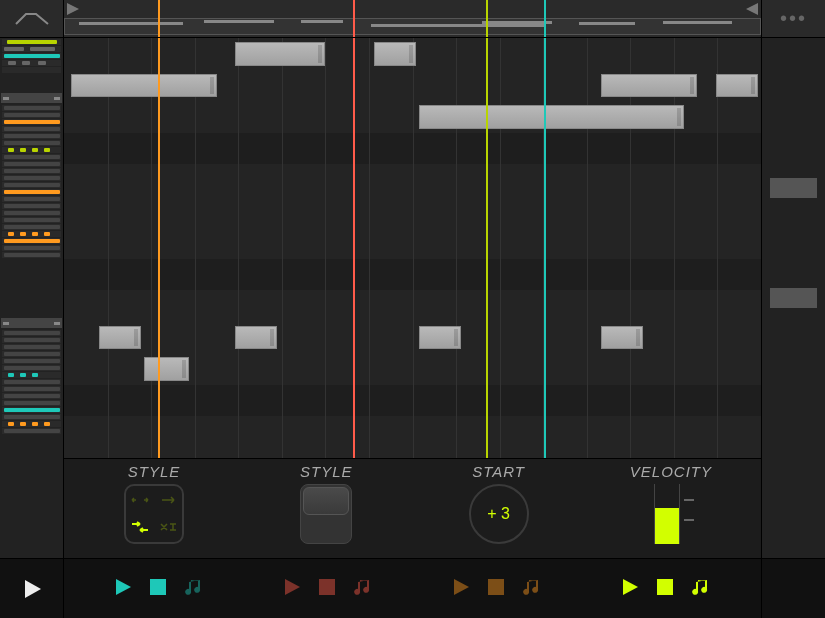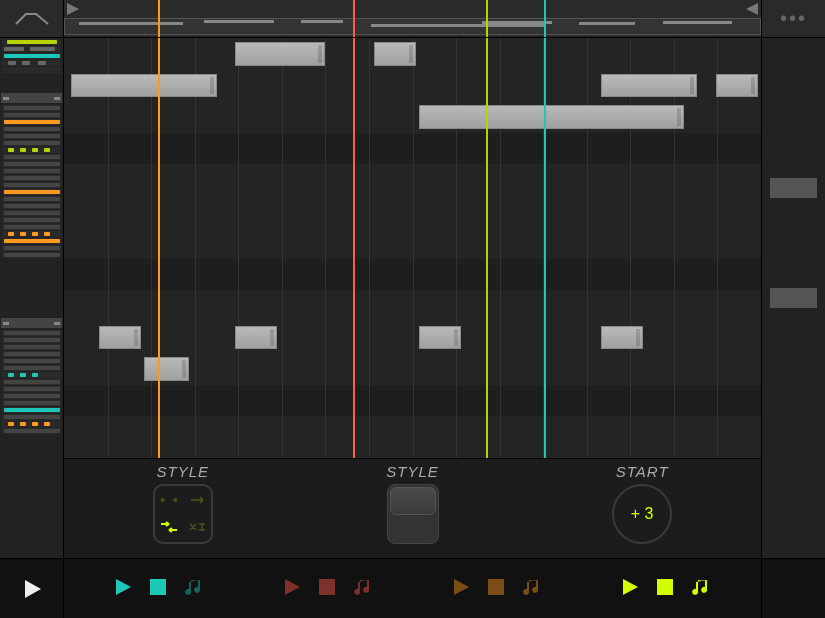--- a/index.html
+++ b/index.html
@@ -550,20 +550,29 @@
       <div class="invert-box">
         <div class="invert-handle"></div>
       </div>
     </div>
     <div class="param">
       <div class="param-label">START</div>
       <div class="dial">
         <div class="dial-val">+ 3</div>
       </div>
     </div>
+    <div class="param">
+      <div class="param-label">VELOCITY</div>
+      <div class="vel-slider" id="vel-slider">
+        <div class="vel-track"></div>
+      <div class="vel-fill" style="height: 60%;"></div>
+          <div class="vel-tick" style="top: 15px;"></div>
+          <div class="vel-tick" style="top: 35px;"></div>
+        </div>
+    </div>
   </div>
 
   <div class="bottom-left">
     <svg width="22" height="22">
         <path d="M4 2 L20 11 L4 20 Z" fill="#eee"></path>
       </svg>
   </div>
 
   <div class="bottom-bar" id="bottom-bar">
       <div class="bb-group">

